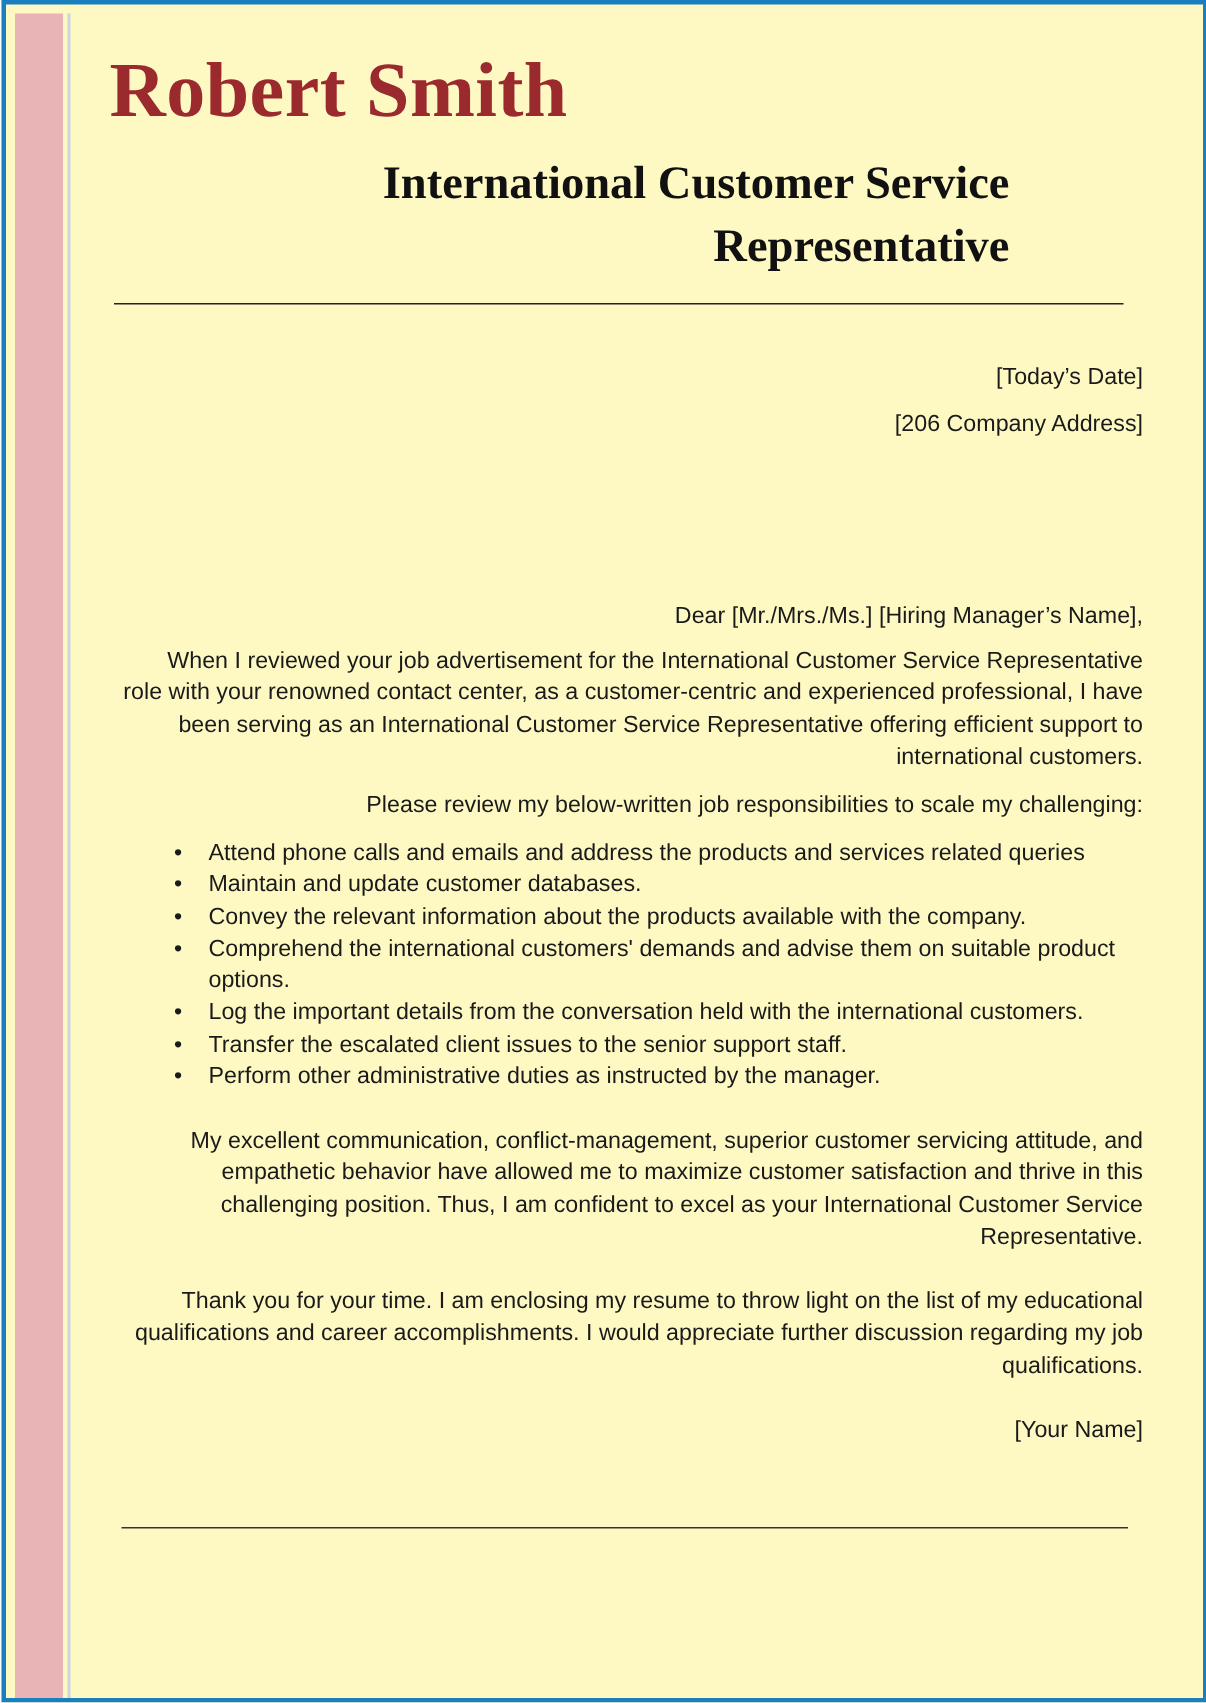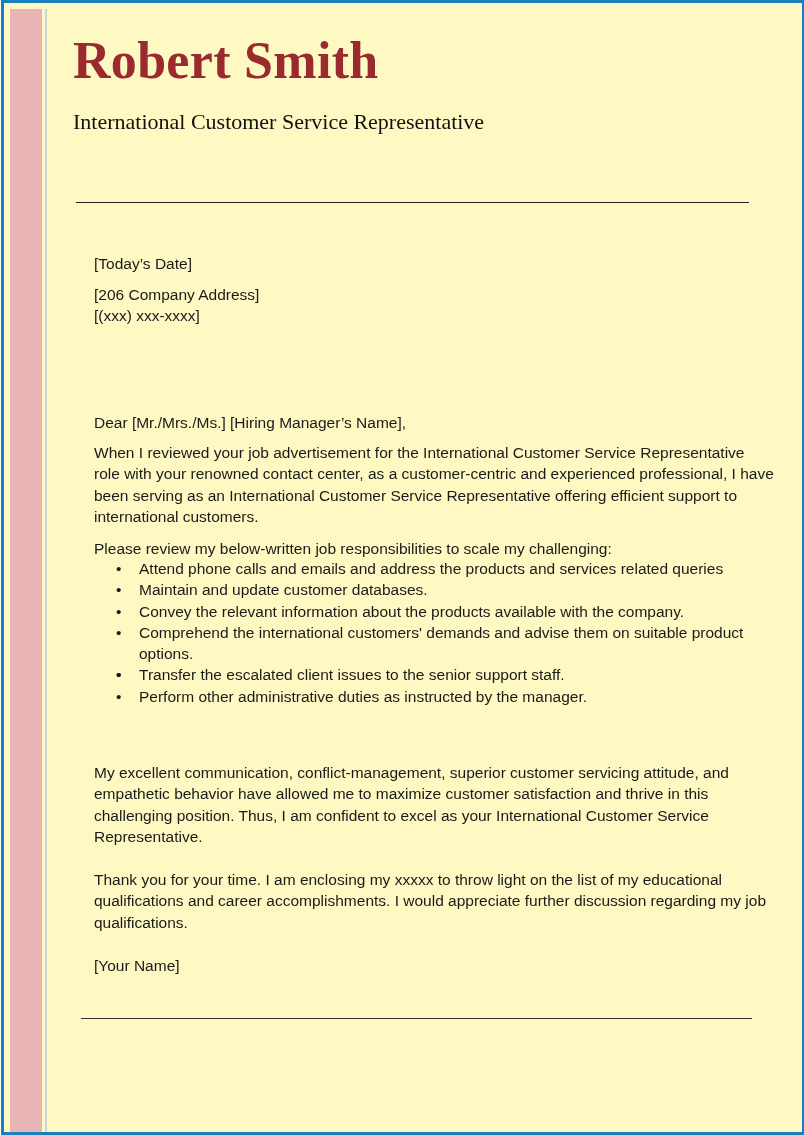--- a/index.html
+++ b/index.html
@@ -51,33 +51,34 @@
       letter-spacing: 0.3px;
     }
     .header-name { font-family: "Liberation Serif", serif; font-weight: bold; font-size: 52px; }
     .header-title {
       position: absolute;
       left: 69px;
       top: 98px;
       width: 600px;
       margin: 0;
       font-family: "Liberation Serif", serif;
-      font-weight: normal;
-      font-size: 22px;
+      font-weight: bold;
+      font-size: 31px;
       line-height: 42px;
       color: #111111;
+      text-align: right;
     }
     .rule {
       position: absolute;
       height: 0;
       border-top: 1.5px solid #222222;
     }
     .rule-top { left: 72px; top: 199px; width: 673px; }
     .rule-bottom { left: 77px; top: 1015px; width: 671px; border-top-color: #333333; }
-    .block { position: absolute; left: 78px; width: 680px; font-family: "Liberation Sans", sans-serif; font-size: 15.5px; line-height: 21.3px; color: #1a1a1a; margin: 12px; }
+    .block { position: absolute; left: 78px; width: 680px; font-family: "Liberation Sans", sans-serif; font-size: 15.5px; line-height: 21.3px; color: #1a1a1a; margin: 0; text-align: right; }
     .block p { margin: 0; }
     .date { top: 238px; }
     .address { top: 269px; }
     .greeting { top: 397px; }
     .para1 { top: 427px; }
     .intro-list { top: 523px; }
     .bullets {
       position: absolute;
       left: 107px;
       top: 555px;
@@ -112,41 +113,40 @@
 
   <h1 class="header-name">Robert Smith</h1>
   <h2 class="header-title">International Customer Service Representative</h2>
 
   <div class="rule rule-top"></div>
 
   <div class="block date">[Today’s Date]</div>
 
   <div class="block address">
     <p>[206 Company Address]</p>
-    <p>[(xxx) xxx-xxxx]</p>
   </div>
 
   <div class="block greeting">Dear [Mr./Mrs./Ms.] [Hiring Manager’s Name],</div>
 
   <div class="block para1">When I reviewed your job advertisement for the International Customer Service Representative role with your renowned contact center, as a customer-centric and experienced professional, I have been serving as an International Customer Service Representative offering efficient support to international customers.</div>
 
   <div class="block intro-list">Please review my below-written job responsibilities to scale my challenging:</div>
 
   <ul class="bullets">
     <li><span class="dot">•</span><span>Attend phone calls and emails and address the products and services related queries</span></li>
     <li><span class="dot">•</span><span>Maintain and update customer databases.</span></li>
     <li><span class="dot">•</span><span>Convey the relevant information about the products available with the company.</span></li>
     <li><span class="dot">•</span><span>Comprehend the international customers' demands and advise them on suitable product options.</span></li>
-    <li><span class="dot">•</span></li>
+    <li><span class="dot">•</span><span>Log the important details from the conversation held with the international customers.</span></li>
     <li><span class="dot">•</span><span>Transfer the escalated client issues to the senior support staff.</span></li>
     <li><span class="dot">•</span><span>Perform other administrative duties as instructed by the manager.</span></li>
   </ul>
 
   <div class="block para2">My excellent communication, conflict-management, superior customer servicing attitude, and empathetic behavior have allowed me to maximize customer satisfaction and thrive in this challenging position. Thus, I am confident to excel as your International Customer Service Representative.</div>
 
-  <div class="block para3">Thank you for your time. I am enclosing my xxxxx to throw light on the list of my educational qualifications and career accomplishments. I would appreciate further discussion regarding my job qualifications.</div>
+  <div class="block para3">Thank you for your time. I am enclosing my resume to throw light on the list of my educational qualifications and career accomplishments. I would appreciate further discussion regarding my job qualifications.</div>
 
   <div class="block closing">
     <p>[Your Name]</p>
   </div>
 
   <div class="rule rule-bottom"></div>
 </div>
 
 </body></html>

